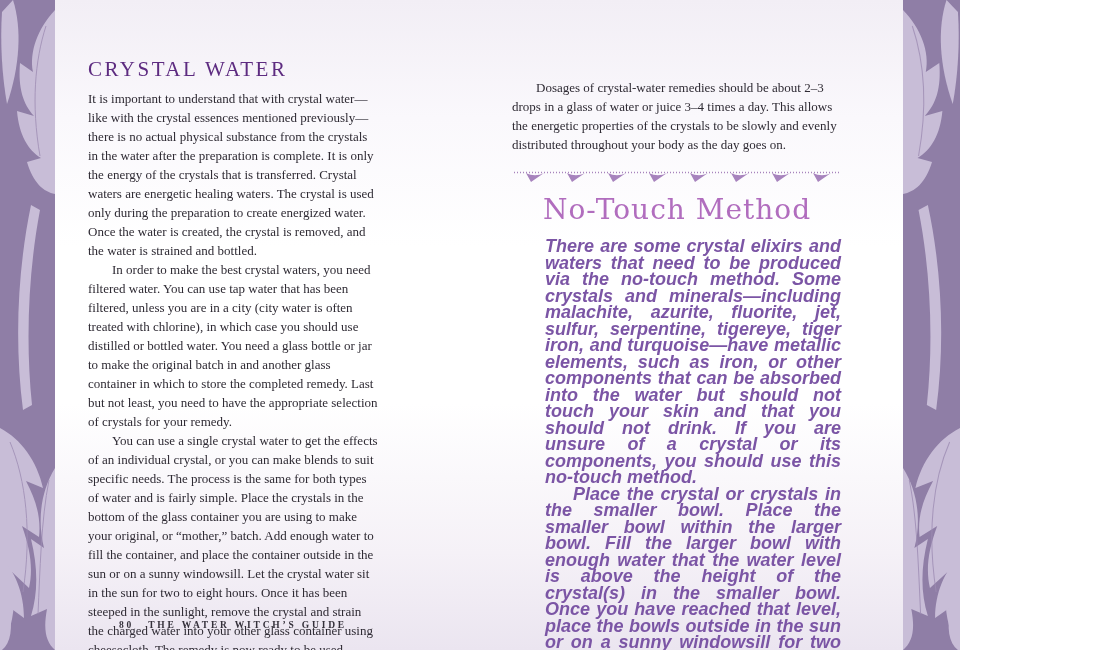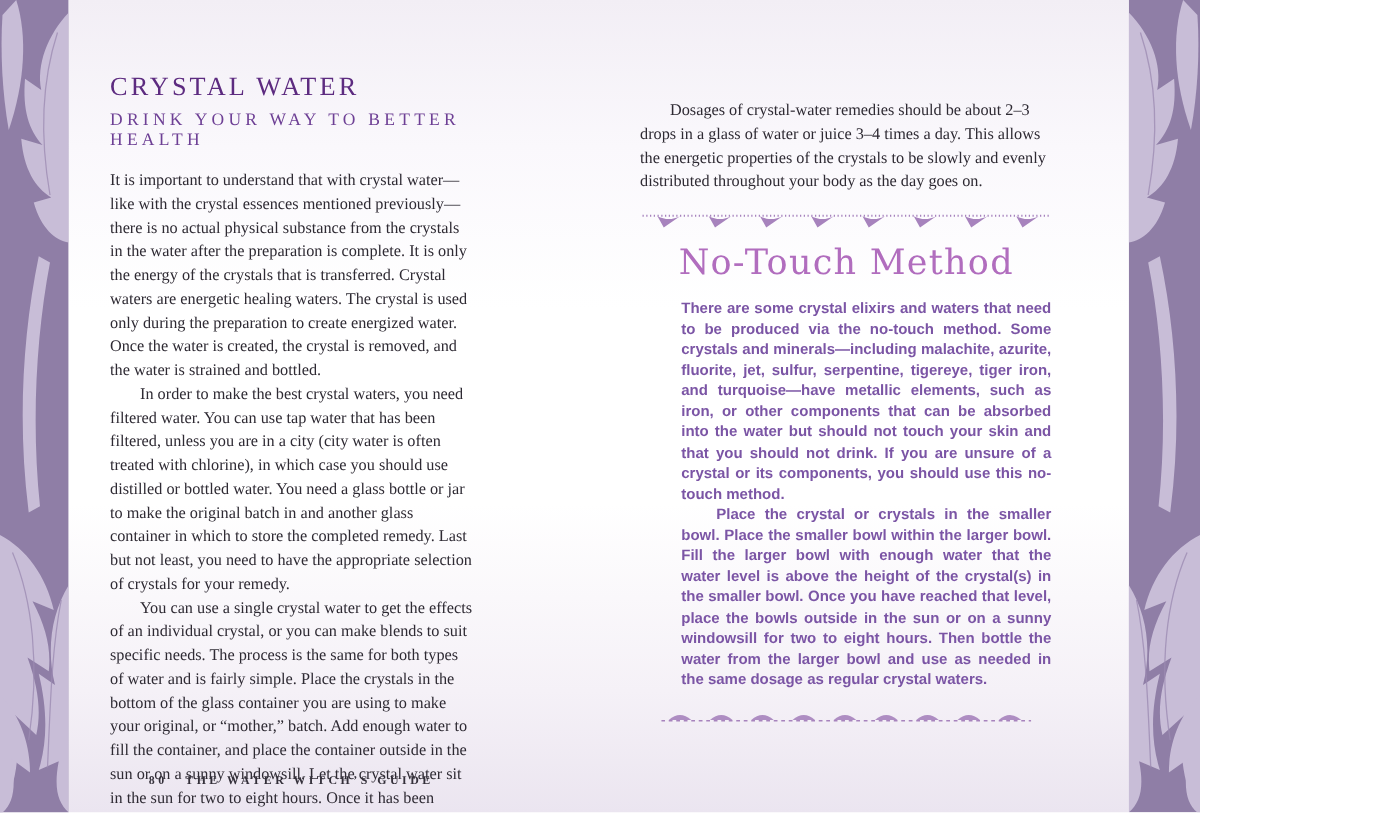--- a/index.html
+++ b/index.html
@@ -45,22 +45,22 @@
   
   .divider { display:block; margin:15px auto 8px; }
   .divider.bottom { margin:14px auto 0; }
   h3.script-heading {
     font-family:"DejaVu Serif", serif; font-weight:normal;
     font-size:28px; letter-spacing:1px; text-align:center;
     color:#b16dbe; margin:4px 0 12px;
   }
   .no-touch p {
     font-family:"Liberation Sans", sans-serif; font-weight:bold;
-    font-size:12px; line-height:16.5px; color:#7b55a5;
-    text-align:justify; margin-left:33px; margin-right:1px;
+    font-size:18px; line-height:16.5px; color:#7b55a5;
+    text-align:justify; margin-left:33px; margin-right:1px;font-style:italic;
   }
   .no-touch p.ind { text-indent:28px; }
 </style>
 </head>
 <body>
 
 <div class="spread">
 
   <aside class="border-strip left">
     <svg width="55" height="650" viewBox="0 0 55 650" preserveAspectRatio="none">
@@ -76,21 +76,20 @@
       <g stroke="#9d8cb3" stroke-width="1" fill="none" opacity="0.8">
         <path d="M46,26 C35,60 31,104 40,156"></path>
         <path d="M10,442 C26,480 32,532 23,592"></path>
         <path d="M49,480 C41,520 40,572 38,614"></path>
       </g>
     </svg>
   </aside>
 
   <main class="page left">
     <h1 class="title">CRYSTAL WATER</h1>
-    <h2 class="subtitle">DRINK YOUR WAY TO BETTER HEALTH</h2>
     <p class="body">It is important to understand that with crystal water—like with the crystal essences mentioned previously—there is no actual physical substance from the crystals in the water after the preparation is complete. It is only the energy of the crystals that is transferred. Crystal waters are energetic healing waters. The crystal is used only during the preparation to create energized water. Once the water is created, the crystal is removed, and the water is strained and bottled.</p>
     <p class="body ind">In order to make the best crystal waters, you need filtered water. You can use tap water that has been filtered, unless you are in a city (city water is often treated with chlorine), in which case you should use distilled or bottled water. You need a glass bottle or jar to make the original batch in and another glass container in which to store the completed remedy. Last but not least, you need to have the appropriate selection of crystals for your remedy.</p>
     <p class="body ind">You can use a single crystal water to get the effects of an individual crystal, or you can make blends to suit specific needs. The process is the same for both types of water and is fairly simple. Place the crystals in the bottom of the glass container you are using to make your original, or “mother,” batch. Add enough water to fill the container, and place the container outside in the sun or on a sunny windowsill. Let the crystal water sit in the sun for two to eight hours. Once it has been steeped in the sunlight, remove the crystal and strain the charged water into your other glass container using cheesecloth. The remedy is now ready to be used.</p>
     <footer class="page-footer">
       <span>80</span>
       <span>THE WATER WITCH’S GUIDE</span>
     </footer>
   </main>
 
   <main class="page right">

